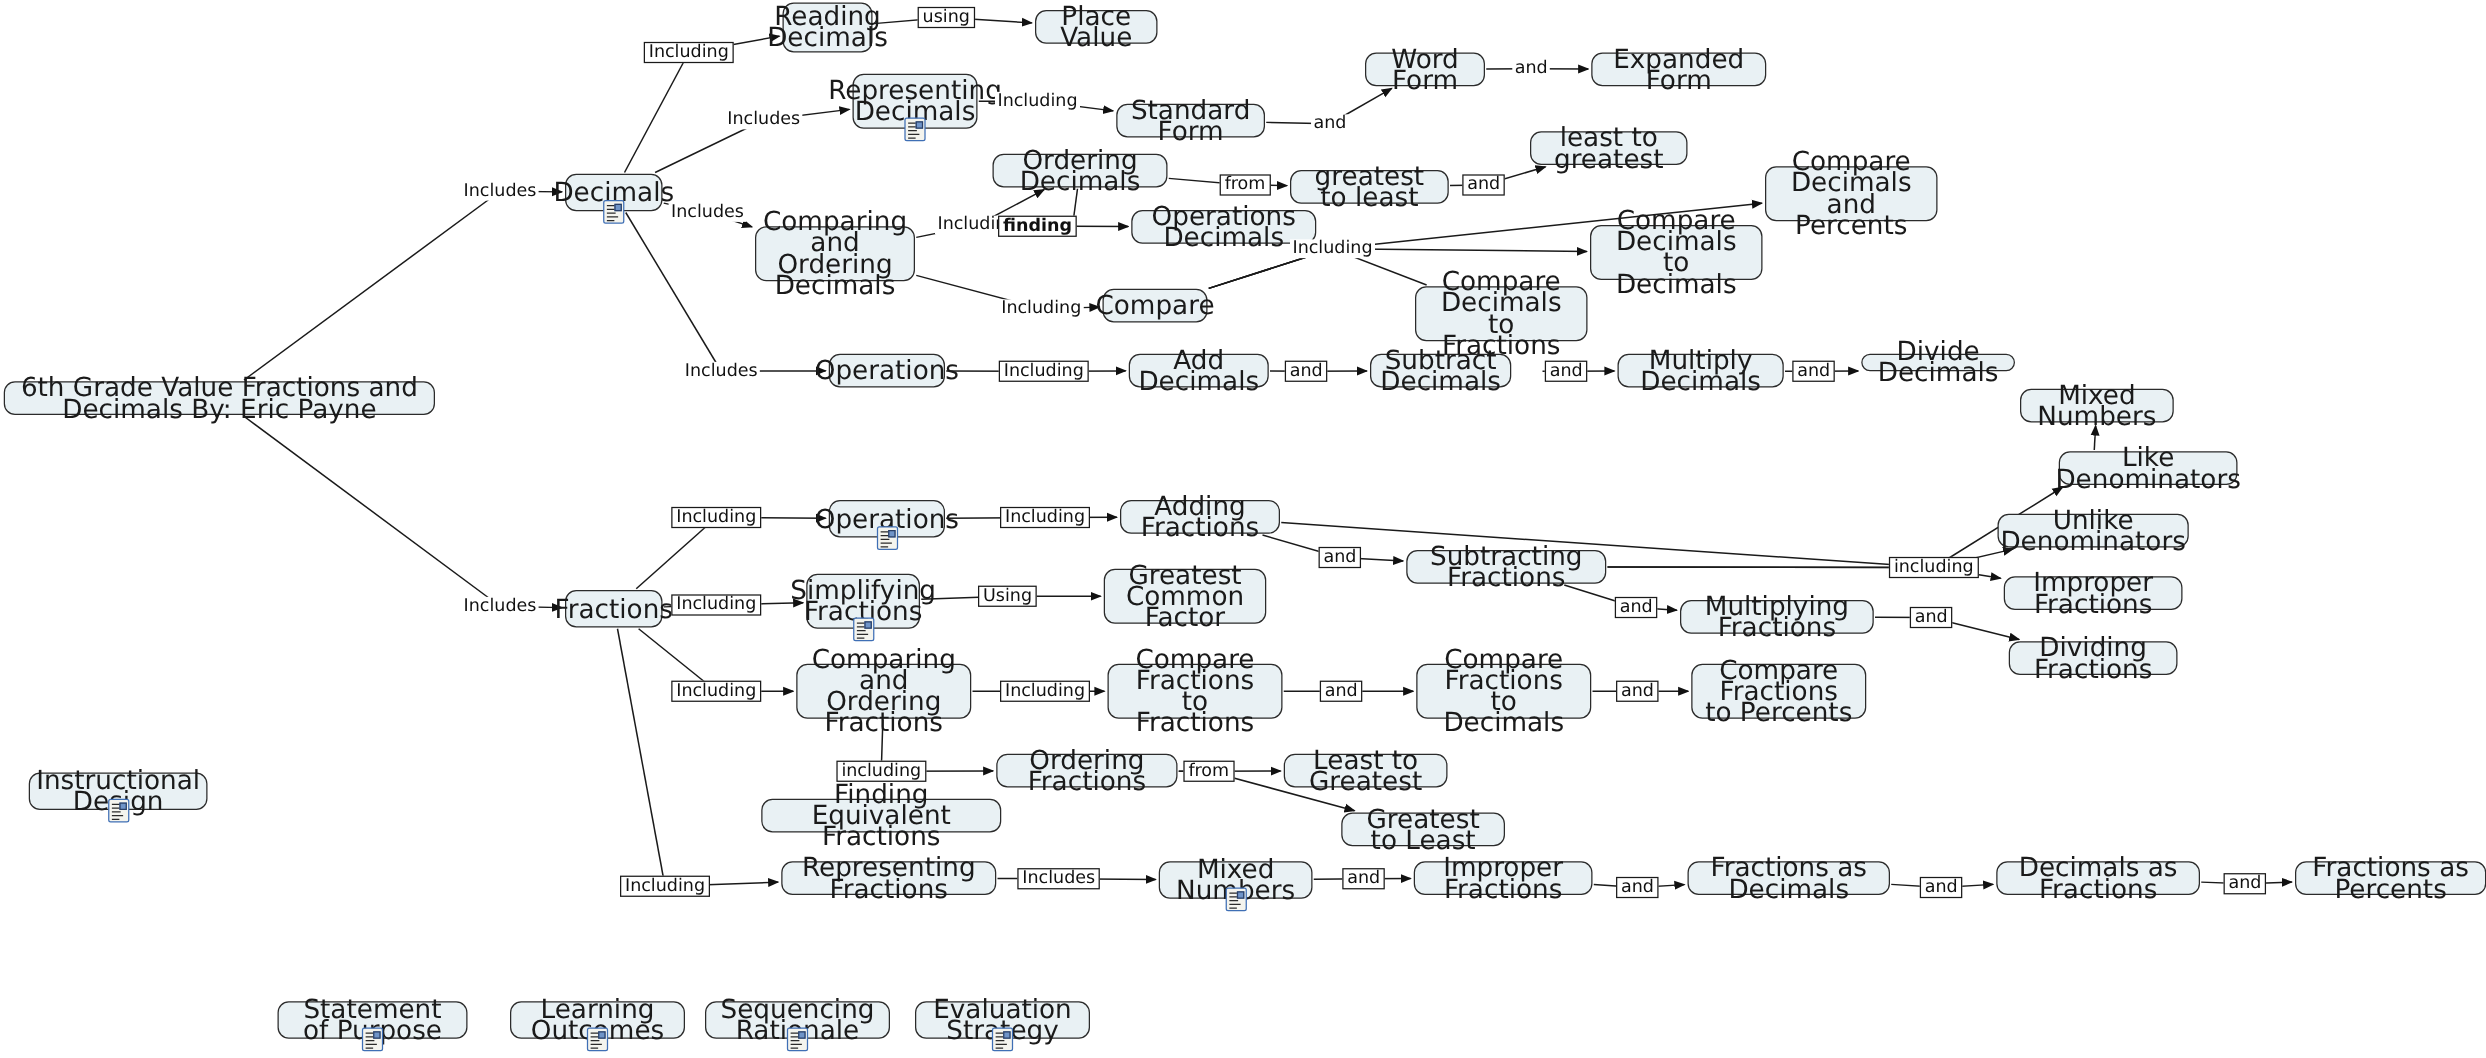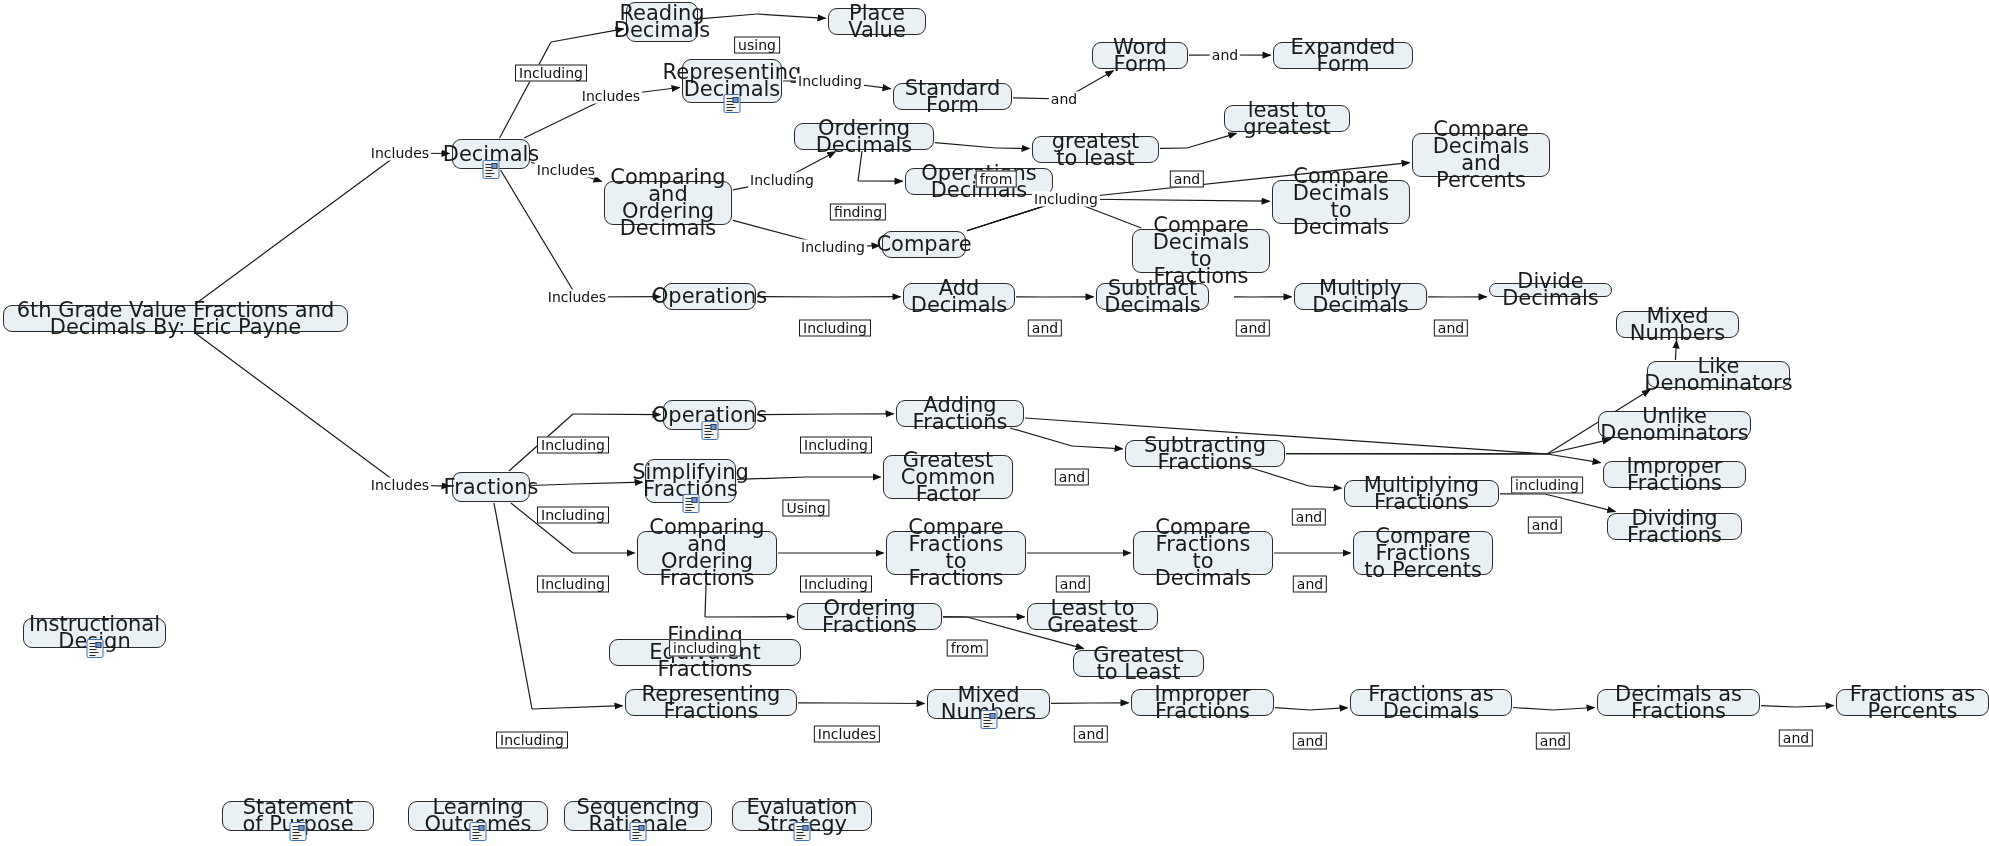--- a/index.html
+++ b/index.html
@@ -27,21 +27,21 @@
   .resicon i.l3{left:2px;top:9px;width:7px;height:1px;}
   .resicon i.l4{left:2px;top:12px;width:9px;height:1px;}
   .resicon i.l5{left:2px;top:15px;width:6px;height:1px;}
   .resicon b{position:absolute;right:1px;top:2px;width:6px;height:6px;
              background:#6f94c8;border:1px solid #2a3f66;box-sizing:border-box;}
 
   
   .elabel{position:absolute;z-index:4;font-size:14px;line-height:15px;
           color:#111;background:#ffffff;white-space:nowrap;
           padding:0 2px;transform:translate(-50%,-50%);}
-  .elabel.boxed{border:1px solid #1a1a1a;padding:0 3px;margin-top:31px;}
+  .elabel.boxed{border:1px solid #1a1a1a;padding:0 3px;}
 </style>
 </head>
 <body>
 
 <svg id="map" viewBox="0 0 1989 846" xmlns="http://www.w3.org/2000/svg">
   <defs>
     <marker id="ah" markerWidth="9" markerHeight="9" refX="8" refY="4.2" orient="auto" markerUnits="userSpaceOnUse">
       <path d="M0,0.6 L9,4.2 L0,7.8 Z" fill="#111111"></path>
     </marker>
   </defs>
@@ -400,21 +400,21 @@
     <div class="elabel boxed" style="left: 551px; top: 42px;">Including</div>
     <div class="elabel boxed" style="left: 757px; top: 14px;">using</div>
     <div class="elabel" style="left: 611px; top: 96px;">Includes</div>
     <div class="elabel" style="left: 830px; top: 81px;">Including</div>
     <div class="elabel" style="left: 1064px; top: 99px;">and</div>
     <div class="elabel" style="left: 1225px; top: 55px;">and</div>
     <div class="elabel" style="left: 566px; top: 170px;">Includes</div>
     <div class="elabel" style="left: 782px; top: 180px;">Including</div>
     <div class="elabel boxed" style="left: 996px; top: 148px;">from</div>
     <div class="elabel boxed" style="left: 1187px; top: 148px;">and</div>
-    <div class="elabel boxed" style="left: 858px; top: 181px;">finding</div>
+    <div class="elabel boxed" style="left: 830px; top: 181px; font-weight: bold;">finding</div>
     <div class="elabel" style="left: 833px; top: 247px;">Including</div>
     <div class="elabel" style="left: 1066px; top: 199px;">Including</div>
     <div class="elabel" style="left: 577px; top: 297px;">Includes</div>
     <div class="elabel boxed" style="left: 835px; top: 297px;">Including</div>
     <div class="elabel boxed" style="left: 1045px; top: 297px;">and</div>
     <div class="elabel boxed" style="left: 1253px; top: 297px;">and</div>
     <div class="elabel boxed" style="left: 1451px; top: 297px;">and</div>
     <div class="elabel boxed" style="left: 573px; top: 414px;">Including</div>
     <div class="elabel boxed" style="left: 836px; top: 414px;">Including</div>
     <div class="elabel boxed" style="left: 1072px; top: 446px;">and</div>

